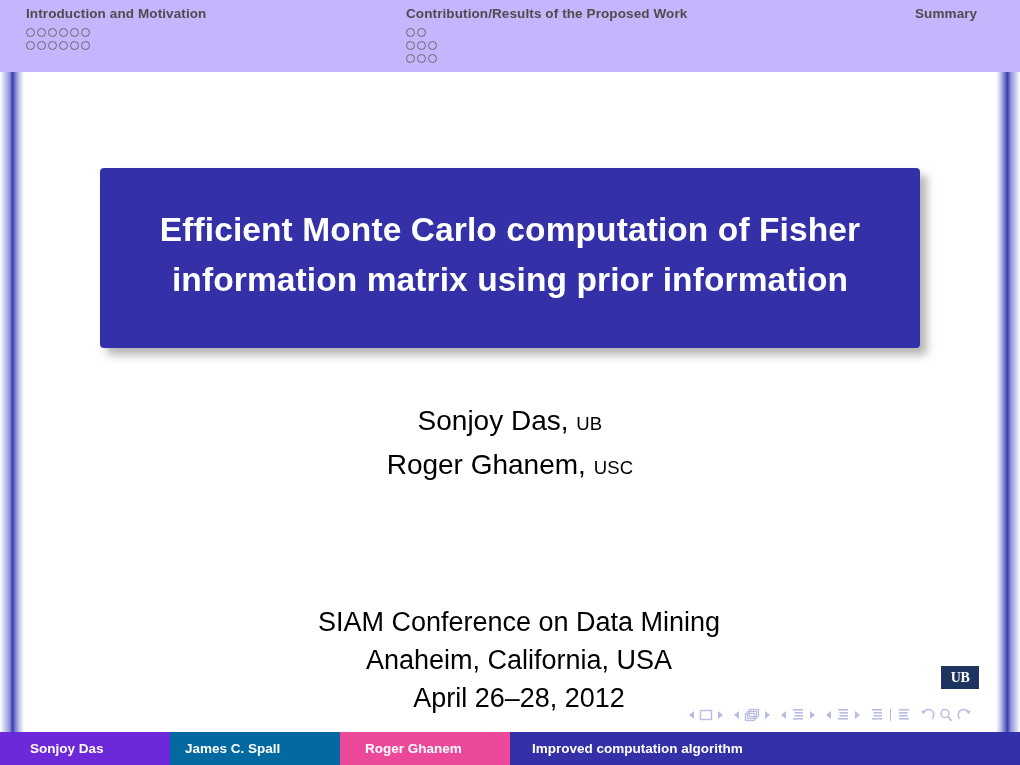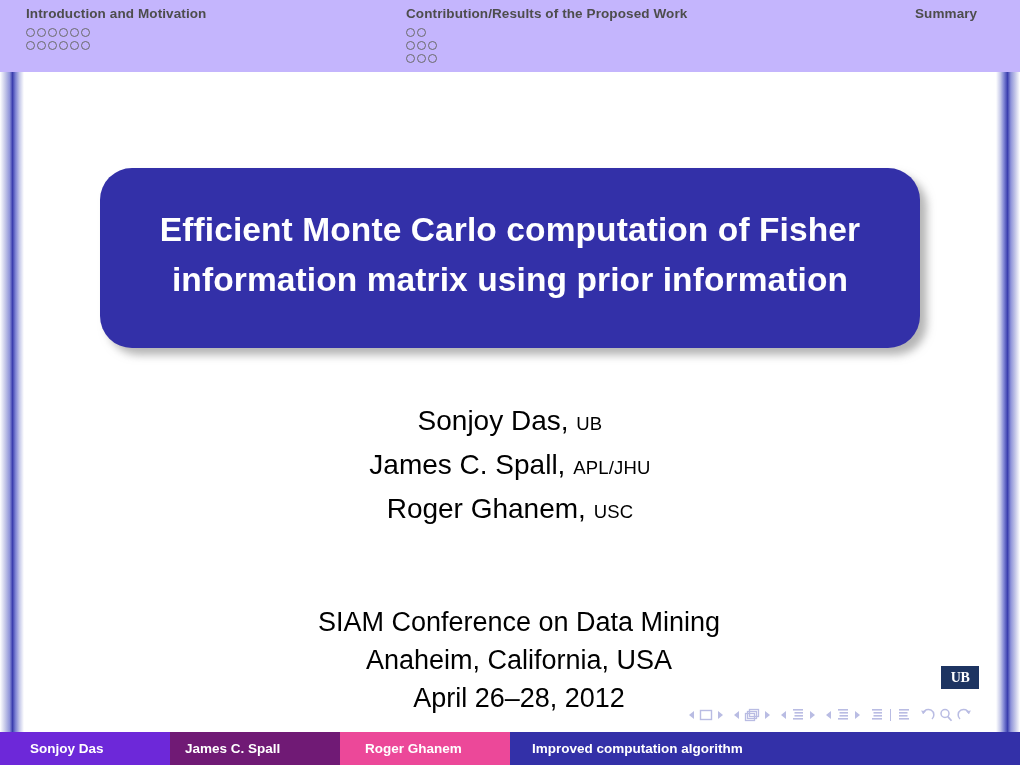--- a/index.html
+++ b/index.html
@@ -85,21 +85,21 @@
     left: 100px;
     top: 168px;
     width: 820px;
     height: 180px;
     z-index: 3;
   }
   #titlebox {
     width: 100%;
     height: 100%;
     background: #3330a8;
-    border-radius: 32px;
+    border-radius: 4px;
     box-shadow: 7px 7px 9px rgba(120,120,120,0.55);
     display: flex;
     align-items: center;
     justify-content: center;
     padding: 4px 28px 10px 28px;
   }
   #title-text {
     font-size: 33.5px;
     font-weight: bold;
     color: #ffffff;
@@ -204,21 +204,21 @@
   .foot-seg {
     height: 100%;
     display: flex;
     align-items: center;
     font-size: 13.5px;
     font-weight: bold;
     color: #ffffff;
     white-space: nowrap;
   }
   .foot-seg.a { width: 170px; background: #6d28d9; padding-left: 30px; }
-  .foot-seg.b { width: 170px; background: #701a75; padding-left: 15px; }
+  .foot-seg.b { width: 170px; background: #0369a1; padding-left: 15px; }
   .foot-seg.c { width: 170px; background: #ec4899; padding-left: 25px; }
   .foot-seg.d { flex: 1; background: #3330a8; padding-left: 22px; }
 </style>
 </head>
 <body>
 
 <div id="slide">
 
   <div class="side-stripe left"></div>
   <div class="side-stripe right"></div>
@@ -276,24 +276,20 @@
   <div id="titlebox-wrap">
     <div id="titlebox">
       <div id="title-text">Efficient Monte Carlo computation of Fisher information matrix using prior information</div>
     </div>
   </div>
 
   <div id="authors">
     <div class="author-line">
       <span>Sonjoy Das,</span>
       <span class="affil">UB</span>
-    </div>
-    <div class="author-line">
-      <span>James C. Spall,</span>
-      <span class="affil">APL/JHU</span>
     </div>
     <div class="author-line">
       <span>Roger Ghanem,</span>
       <span class="affil">USC</span>
     </div>
   </div>
 
   <div id="conference">
     <div class="conf-line">SIAM Conference on Data Mining</div>
     <div class="conf-line">Anaheim, California, USA</div>

